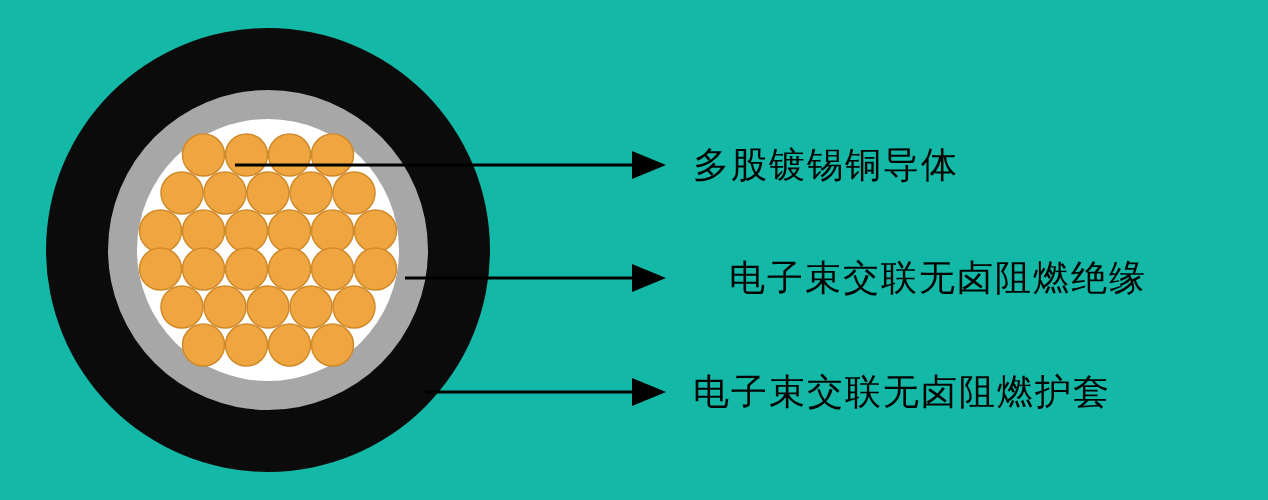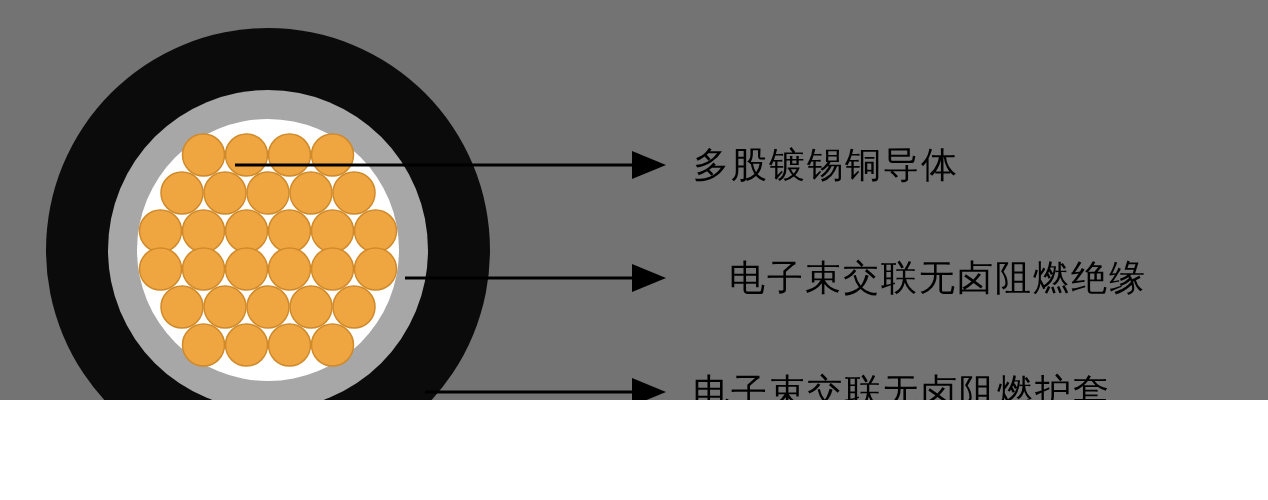--- a/index.html
+++ b/index.html
@@ -3,22 +3,22 @@
 <meta charset="utf-8">
 <style>
   html, body {
     margin: 0;
     padding: 0;
     background: #ffffff;
   }
   .page {
     position: relative;
     width: 1268px;
-    height: 400px;
-    background: #737373;
+    height: 500px;
+    background: #14b8a6;
     font-family: "Liberation Sans", sans-serif;
     overflow: hidden;
   }
   .diagram-svg {
     position: absolute;
     top: 0;
     left: 0;
   }
   .label {
     position: absolute;

